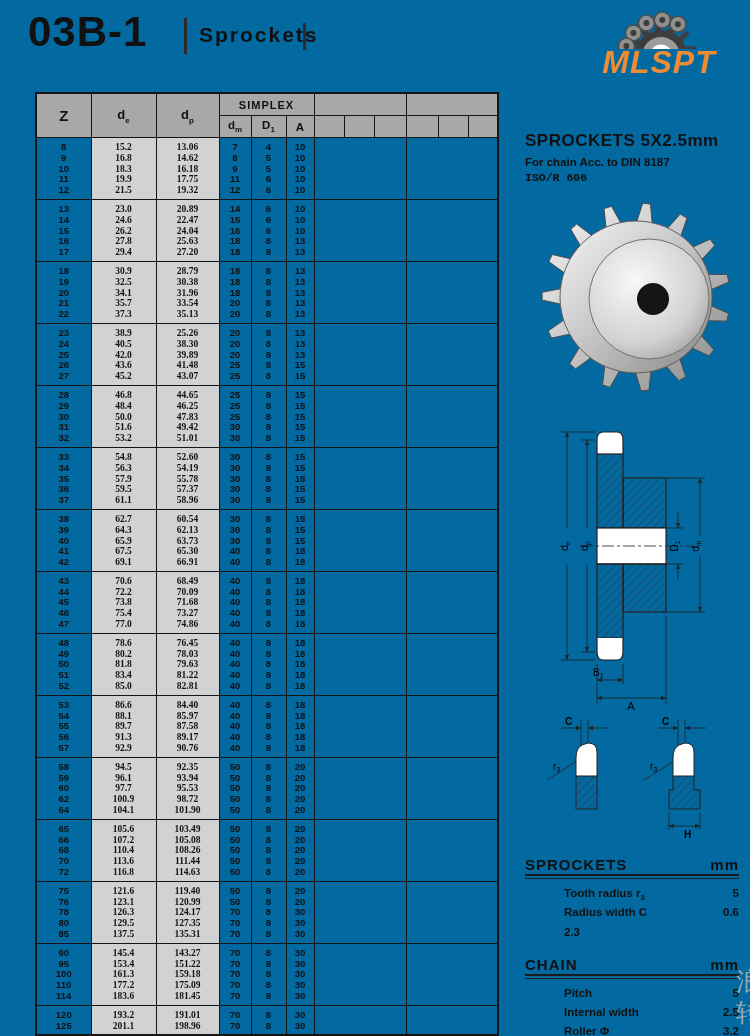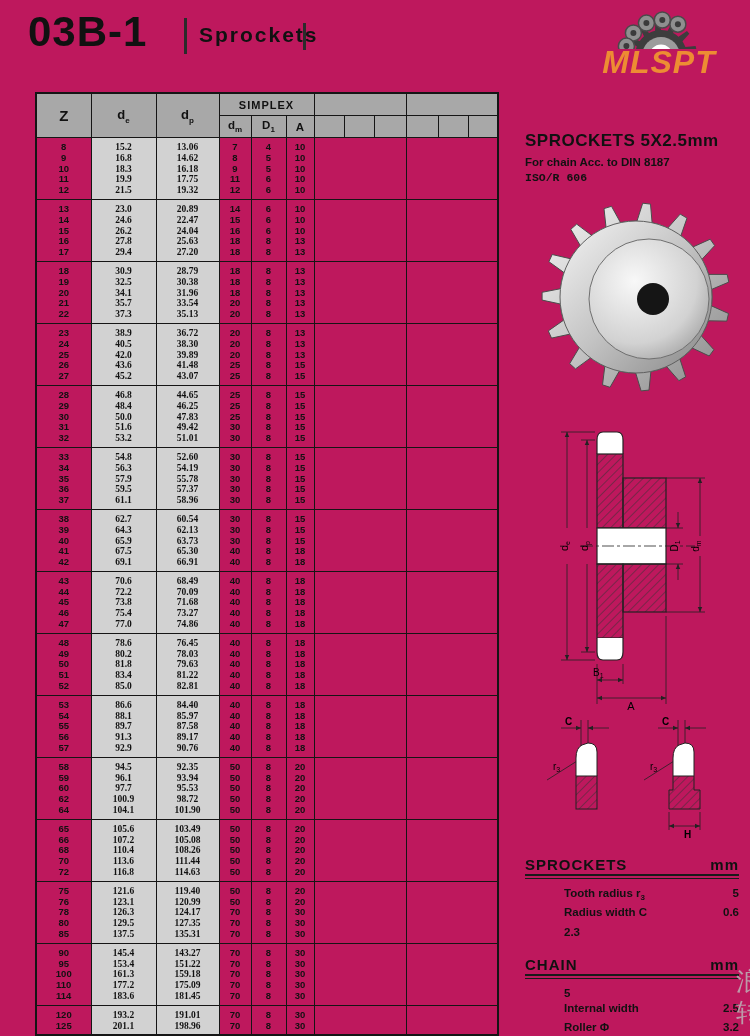--- a/index.html
+++ b/index.html
@@ -1,16 +1,16 @@
 <!DOCTYPE html>
 <html><head>
 <meta charset="utf-8">
 <style>
   html,body{margin:0;padding:0;background:#fff;}
-  .page{position:relative;width:750px;height:1036px;background:#be185d;overflow:hidden;
+  .page{position:relative;width:750px;height:1036px;background:#0369a1;overflow:hidden;
         font-family:"Liberation Sans",sans-serif;color:#111;}
   
   .title{position:absolute;left:28px;top:8px;font-size:42px;font-weight:bold;letter-spacing:1px;}
   .vbar1{position:absolute;left:184px;top:18px;width:3px;height:36px;background:#2b2b2b;}
   .subtitle{position:absolute;left:199px;top:23px;font-size:21px;font-weight:bold;letter-spacing:2px;}
   .vbar2{position:absolute;left:303px;top:23px;width:3px;height:27px;background:#2b2b2b;}
   .logo{position:absolute;left:585px;top:4px;}
   
   table.dims{position:absolute;left:35px;top:92px;width:462px;border-collapse:collapse;
              table-layout:fixed;border:2px solid #151515;}
@@ -265,21 +265,21 @@
             <div class="ln">27</div>
           </td>
           <td class="c-de">
             <div class="ln">38.9</div>
             <div class="ln">40.5</div>
             <div class="ln">42.0</div>
             <div class="ln">43.6</div>
             <div class="ln">45.2</div>
           </td>
           <td class="c-dp">
-            <div class="ln">36.72</div>
+            <div class="ln">25.26</div>
             <div class="ln">38.30</div>
             <div class="ln">39.89</div>
             <div class="ln">41.48</div>
             <div class="ln">43.07</div>
           </td>
           <td class="c-dm">
             <div class="ln">20</div>
             <div class="ln">20</div>
             <div class="ln">20</div>
             <div class="ln">25</div>
@@ -912,20 +912,21 @@
           <span class="vl">2.3</span>
         </div>
     </div>
     <div class="spec-head">
       <span>CHAIN</span>
       <span>mm</span>
     </div>
     <div class="spec-rule"></div>
     <div class="spec-rows">
       <div class="spec-row">
+          <span class="lb"><span>Pitch</span><sub></sub></span>
           <span class="vl">5</span>
         </div>
       <div class="spec-row">
           <span class="lb"><span>Internal width</span><sub></sub></span>
           <span class="vl">2.5</span>
         </div>
       <div class="spec-row">
           <span class="lb"><span>Roller Φ</span><sub></sub></span>
           <span class="vl">3.2</span>
         </div>

